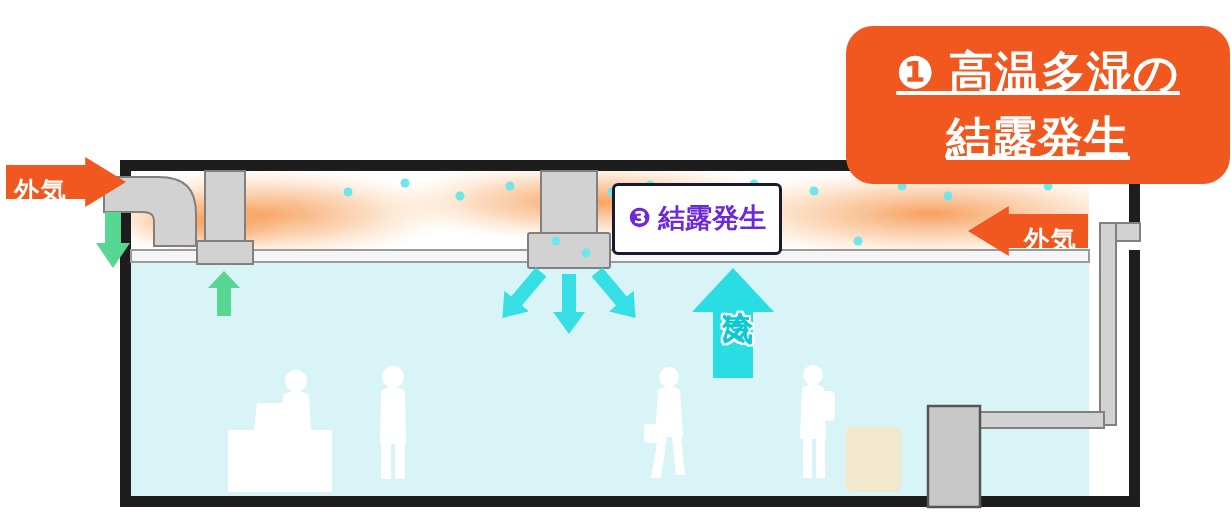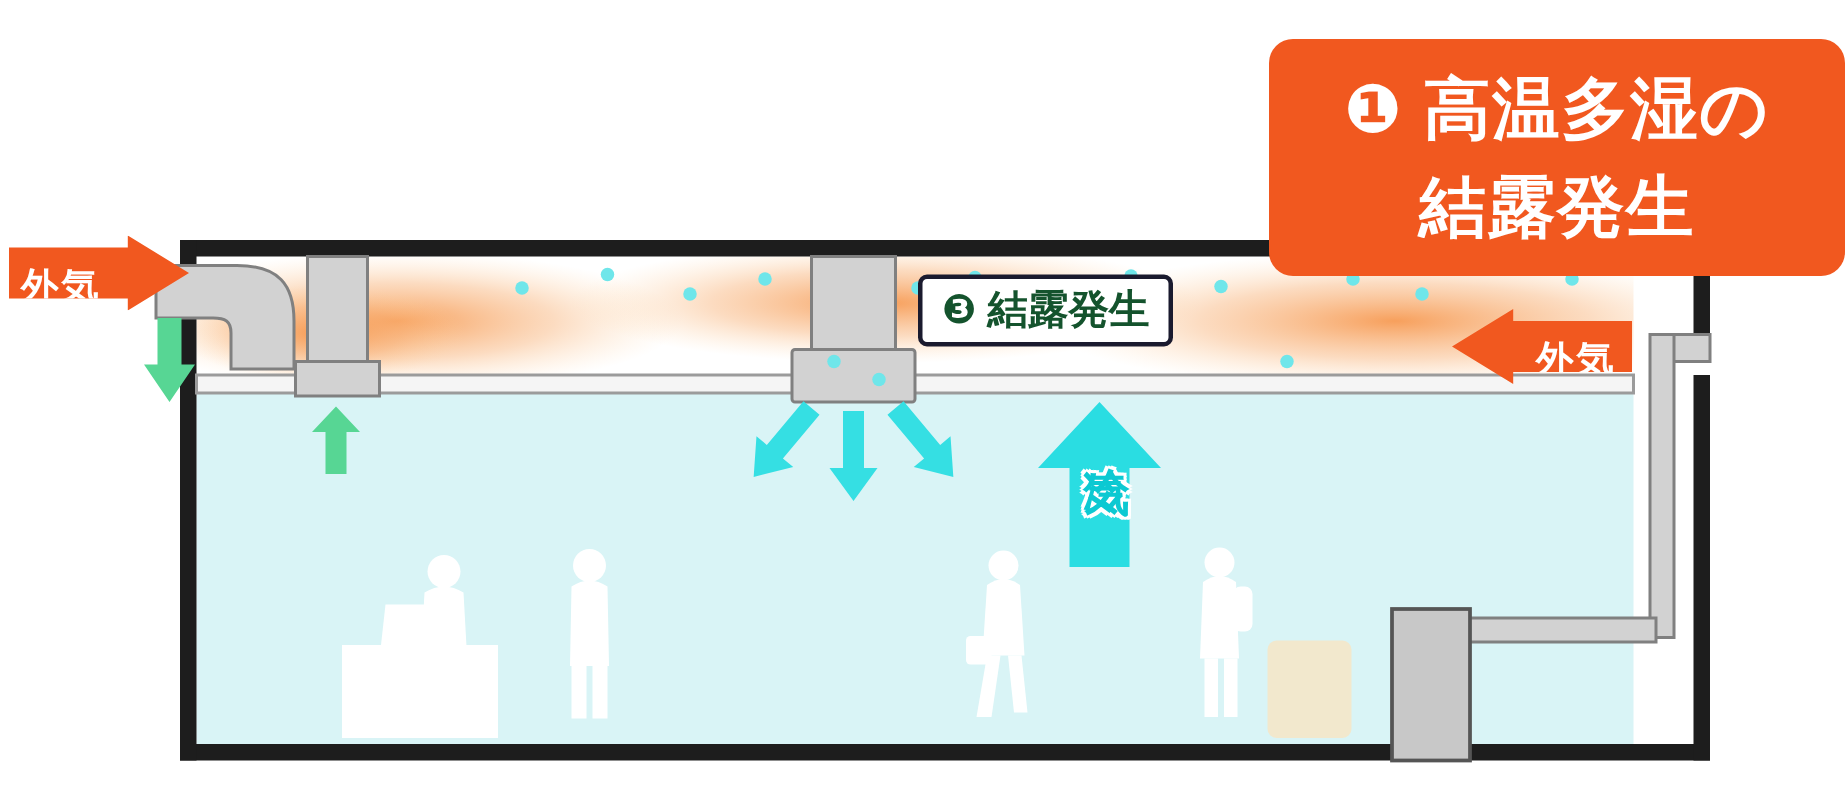--- a/index.html
+++ b/index.html
@@ -3,43 +3,43 @@
 <meta charset="utf-8">
 <style>
   html,body{margin:0;padding:0;background:#fff;}
   body{font-family:"Liberation Sans","DejaVu Sans",sans-serif;}
   .stage{position:relative;width:1231px;height:525px;background:#fff;overflow:hidden;}
   svg.scene{position:absolute;left:0;top:0;}
 
   
   .callout{
     position:absolute;left:846px;top:26px;width:384px;height:158px;
-    background:#f1581f;border-radius:16px;color:#fff;font-weight:bold;
+    background:#f1581f;border-radius:27px;color:#fff;font-weight:bold;
     font-size:45px;line-height:1.45;display:flex;flex-direction:column;
-    justify-content:center;align-items:center;letter-spacing:1px;z-index:6;
+    justify-content:center;align-items:center;letter-spacing:1px;z-index:6;text-decoration:underline;
   }
 
   
   .gaiki{
     position:absolute;height:50px;background:#f1581f;color:#fff;font-weight:bold;
     font-size:25px;display:flex;align-items:flex-end;z-index:5;letter-spacing:2px;
   }
   .gaiki-left{
     left:6px;top:157px;width:112px;padding-left:8px;
     clip-path:polygon(0 16%,66% 16%,66% 0,100% 50%,66% 100%,66% 84%,0 84%);
   }
   .gaiki-right{
     left:968px;top:206px;width:110px;justify-content:flex-end;padding-right:10px;
     clip-path:polygon(100% 16%,34% 16%,34% 0,0 50%,34% 100%,34% 84%,100% 84%);
   }
 
   
   .info-label{
     position:absolute;background:#fff;border:3.5px solid #1a1a2e;border-radius:6px;
-    color:#14532d;font-weight:bold;font-size:27px;line-height:1.32;padding:3px 13px;z-index:4;
+    color:#6d28d9;font-weight:bold;font-size:27px;line-height:1.32;padding:15px 13px;z-index:4;
     white-space:nowrap;
   }
   .label-condensation{left:612px;top:183px;}
   .label-cooled{left:268px;top:237px;}
   .label-cooled .indent{display:block;padding-left:37px;}
 
   
   .cold-air-label{
     position:absolute;left:716px;top:287px;z-index:4;
     writing-mode:vertical-rl;text-orientation:upright;

